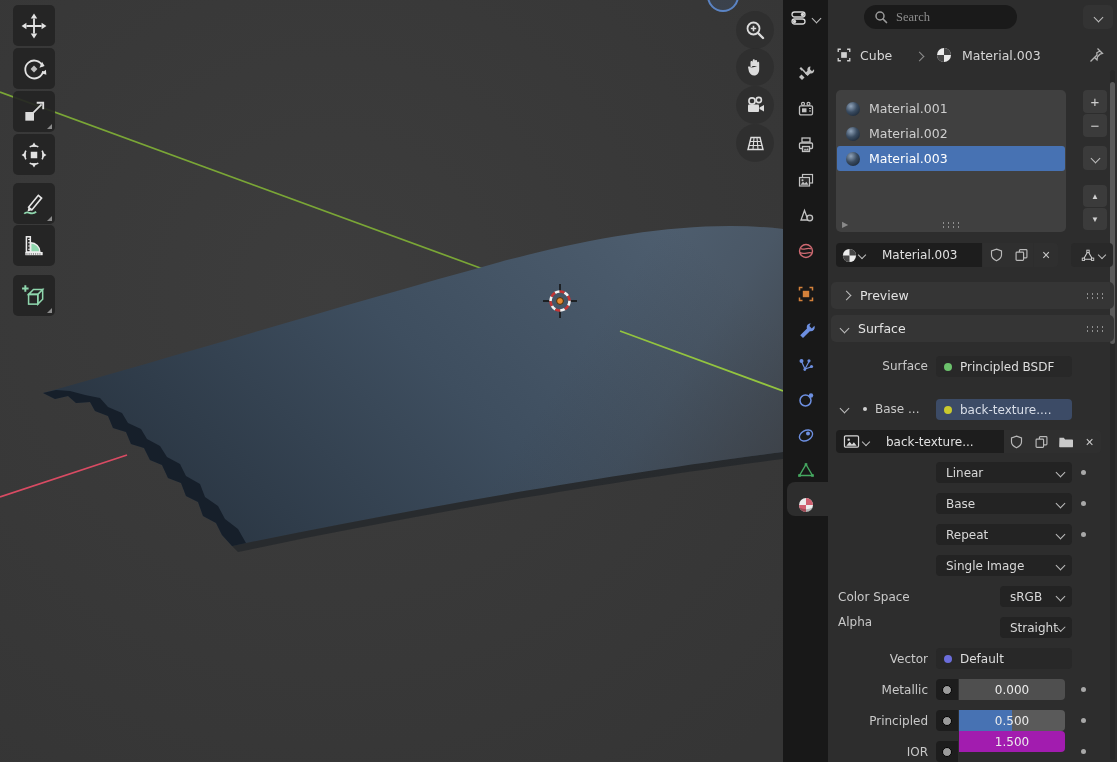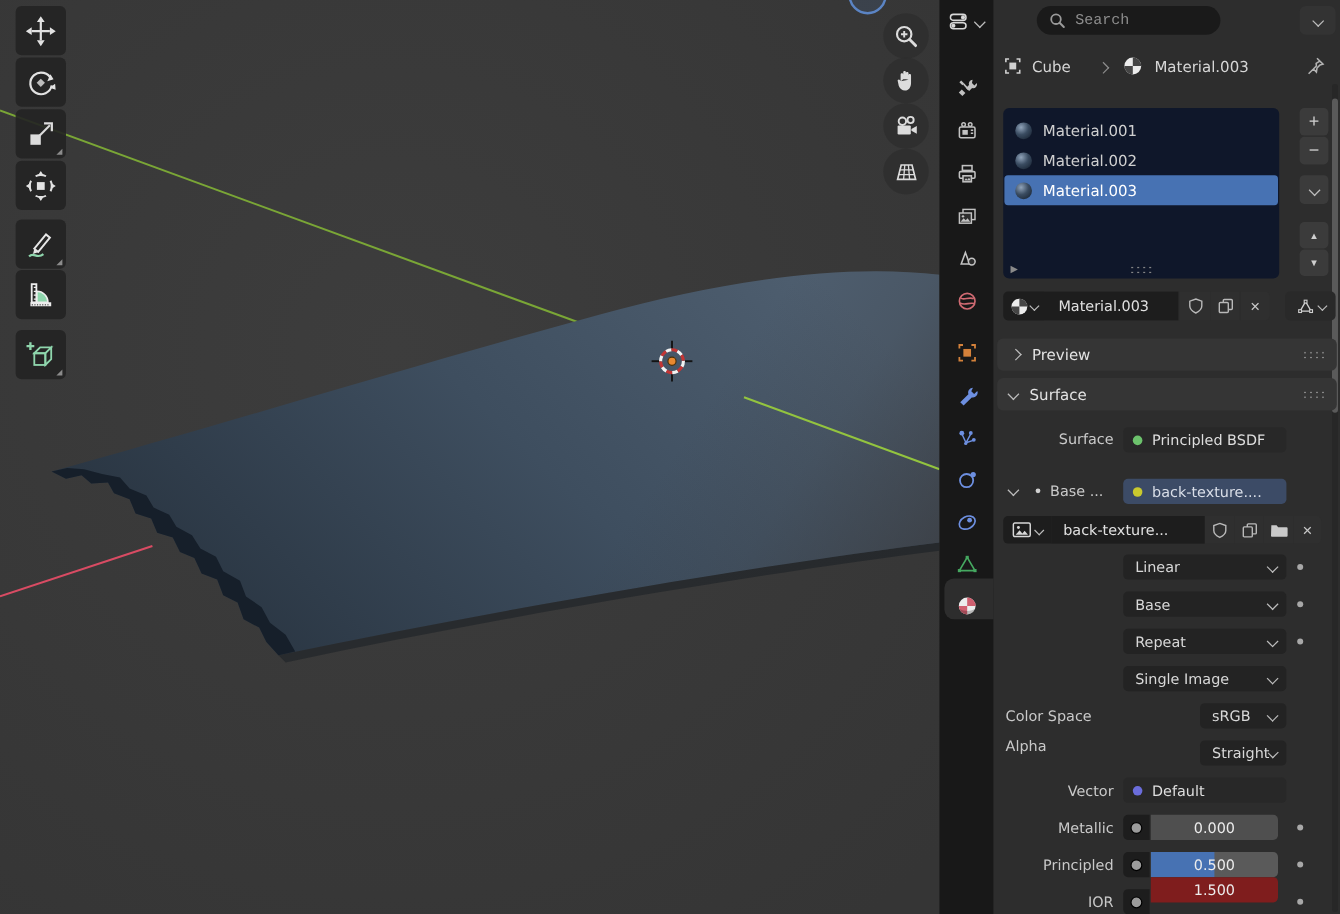--- a/index.html
+++ b/index.html
@@ -21,32 +21,32 @@
   
   .props{left:783px;top:0;width:334px;height:762px;background:#2d2d2d;}
   .tabs{left:0;top:0;width:45px;height:762px;background:#181818;}
   .tab{position:absolute;left:0;width:45px;height:32px;background:transparent;border:none;padding:0;
        display:flex;align-items:center;justify-content:center;cursor:pointer;}
   .tab-active-bg{left:4px;top:482px;width:41px;height:34px;background:#2d2d2d;border-radius:8px 0 0 8px;}
   .content{left:45px;top:0;width:289px;height:762px;background:#2d2d2d;}
   .search{left:36px;top:5px;width:153px;height:24px;background:#1a1a1a;border-radius:12px;
           display:flex;align-items:center;gap:6px;padding:0 10px;box-sizing:border-box;}
   .search input{background:transparent;border:none;outline:none;color:#d8d8d8;width:100px;
-          font-family:Liberation Mono, monospace;font-size:12.5px;}
+          font-family:Liberation Serif, serif;font-size:12.5px;}
   .search input::placeholder{color:#8d8d8d;}
   .hbtn{left:255px;top:5px;width:30px;height:24px;background:#333333;border:none;border-radius:5px;
         display:flex;align-items:center;justify-content:center;cursor:pointer;}
   .crumb{left:0;top:45px;width:289px;height:22px;}
   .crumb span{color:#d6d6d6;font-size:12.5px;}
   
   .cv,.cvr{display:inline-block;width:6px;height:6px;border-right:1.6px solid #bdbdbd;border-bottom:1.6px solid #bdbdbd;}
   .cv{transform:rotate(45deg);}
   .cvr{transform:rotate(-45deg);}
   
-  .list{left:8px;top:90px;width:230px;height:142px;background:#0f172a;border-radius:5px;}
+  .list{left:8px;top:90px;width:230px;height:142px;background:#404040;border-radius:5px;}
   .lrow{position:absolute;left:1px;width:228px;height:25px;display:flex;align-items:center;gap:9px;
         padding-left:9px;box-sizing:border-box;color:#cfcfcf;font-size:12.5px;cursor:pointer;}
   .lrow.sel{background:#4772b3;border-radius:3px;color:#ffffff;}
   .sph{width:14px;height:14px;border-radius:50%;
        background:radial-gradient(circle at 35% 30%, #90a3b9 0%, #3a4c61 45%, #111b28 100%);}
   .grip{width:19px;height:7px;background-image:radial-gradient(#909090 0.9px, transparent 1.1px);
         background-size:5px 4px;background-position:0 0;}
   .sbtn{position:absolute;left:255px;width:24px;background:#3b3b3b;border:none;border-radius:4px;
         color:#cfcfcf;display:flex;align-items:center;justify-content:center;padding:0;cursor:pointer;}
   .scroll-track{left:282px;top:70px;width:5px;height:690px;background:#272727;border-radius:2.5px;}
@@ -528,20 +528,20 @@
       <div class="slider" style="top:710px;background:#5a5a5a">
         <div class="fill" style="width:50%"></div>
         <div class="val">0.500</div>
       </div>
       <span class="deco" style="top:718px"></span>
 
       <div class="lbl rlbl" style="top:742px">IOR</div>
       <button class="socketbtn" style="top:741px">
           <i></i>
         </button>
-      <div class="slider" style="top:731px;background:#7f1d1d">
+      <div class="slider" style="top:731px;background:#a21caf">
         <div class="val">1.500</div>
       </div>
       <span class="deco" style="top:749px"></span>
 
     </div>
   </div>
 </div>
 
 </body></html>

